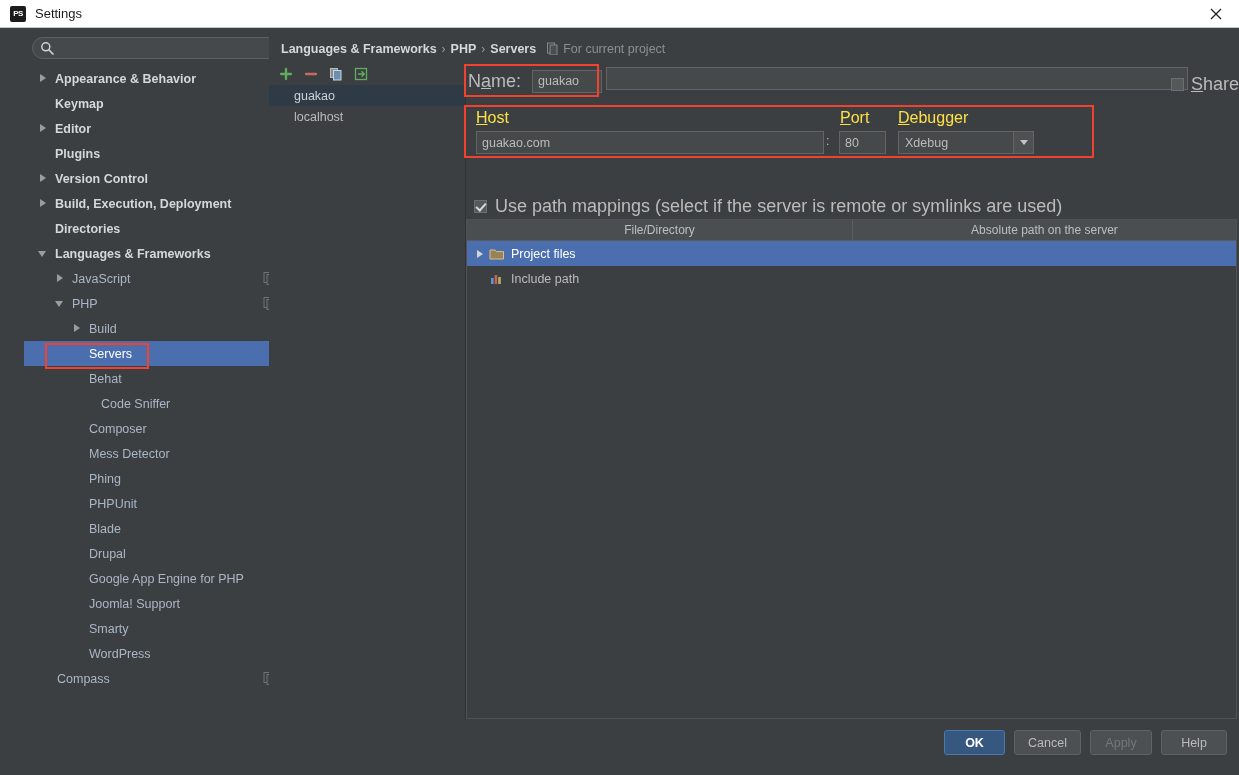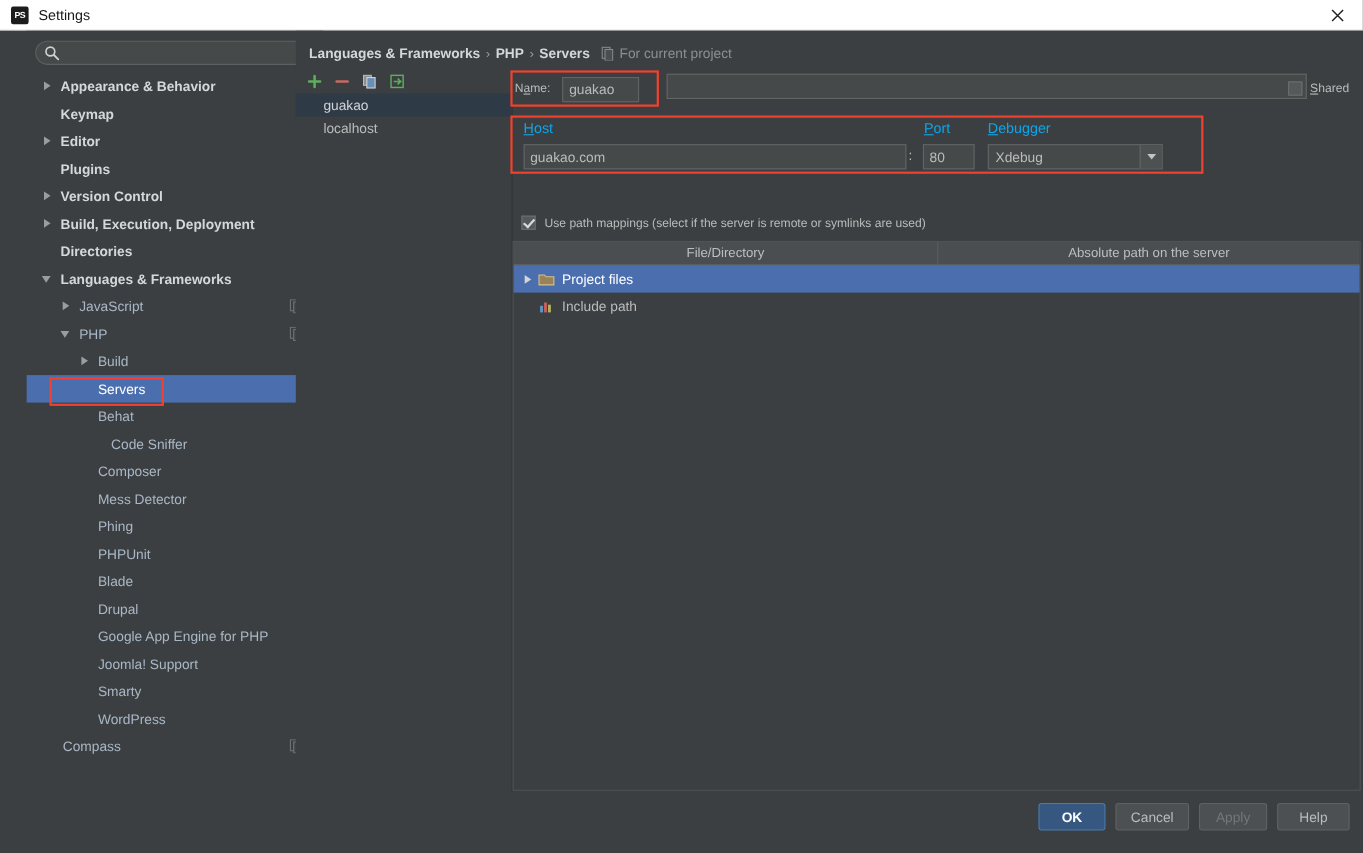--- a/index.html
+++ b/index.html
@@ -249,21 +249,21 @@
     width: 773px; height: 658px;
   }
 
   .name-row {
     position: absolute;
     left: 2px; top: 5px;
     width: 720px; height: 30px;
     display: flex;
     align-items: center;
   }
-  .field-label { color: #bbbbbb; font-size: 11px; text-align: center; }
+  .field-label { color: #bbbbbb; font-size: 18px; text-align: center; }
   .mn { text-decoration: underline; }
   .txt-input {
     background: #45494a;
     border: 1px solid #646464;
     color: #bbbbbb;
     font-family: "Liberation Sans", sans-serif;
     font-size: 12.5px;
     padding: 0 5px;
     box-sizing: border-box;
     outline: none;
@@ -303,40 +303,40 @@
     border: solid #d8dbdd;
     border-width: 0 2px 2px 0;
     transform: rotate(42deg);
   }
 
   .host-block {
     position: absolute;
     left: 2px; top: 44px;
     width: 622px; height: 60px;
   }
-  .hb-label { position: absolute; color: #0ea5e9; font-size: 13px; }
+  .hb-label { position: absolute; color: #fde047; font-size: 16px; }
   .host-input {
     position: absolute;
     left: 8px; top: 26px;
     width: 348px;
   }
   .colon {
     position: absolute;
     left: 358px; top: 29px;
     color: #bbbbbb;
   }
   .port-input {
     position: absolute;
     left: 371px; top: 26px;
     width: 47px;
   }
   .combo {
     position: absolute;
     left: 430px; top: 26px;
-    width: 159px; height: 23px;
+    width: 136px; height: 23px;
     background: #45494a;
     border: 1px solid #646464;
     box-sizing: border-box;
     display: flex;
     align-items: center;
     cursor: pointer;
   }
   .combo .combo-text { padding-left: 6px; color: #bbbbbb; flex: 1; }
   .combo .combo-arrow {
     width: 19px; height: 21px;

